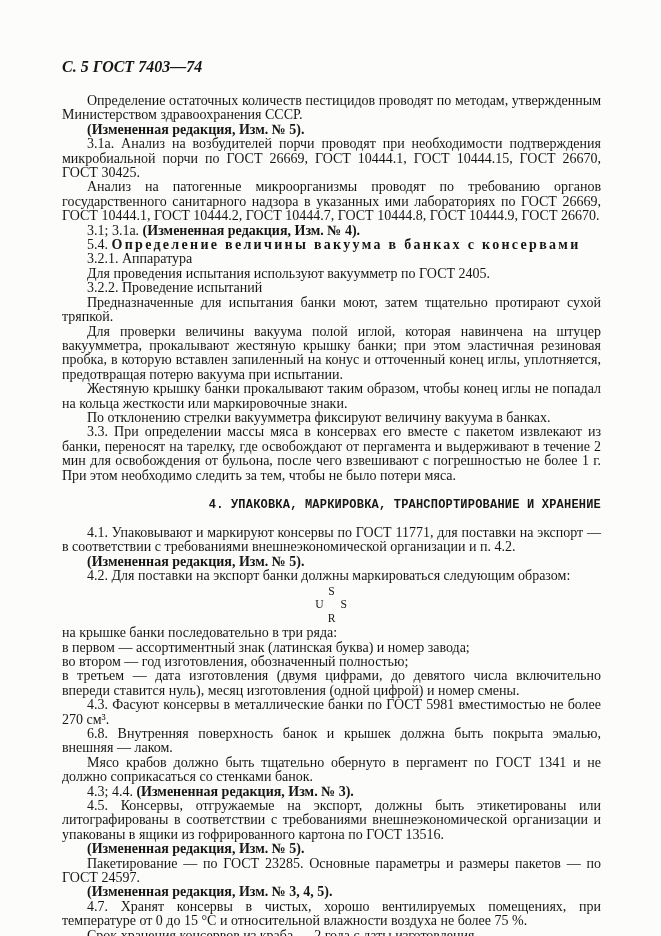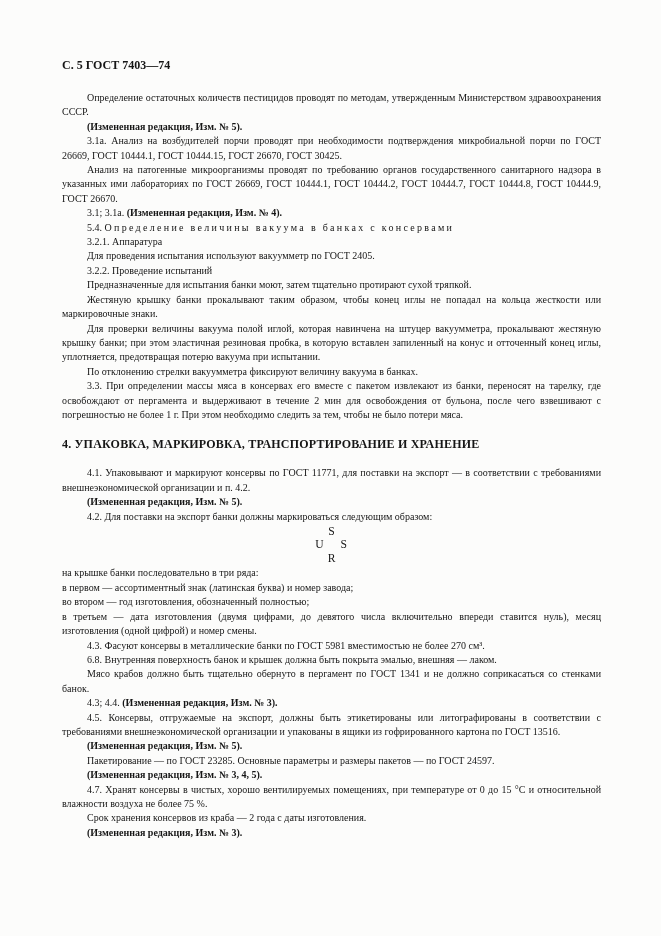--- a/index.html
+++ b/index.html
@@ -8,40 +8,42 @@
     width: 661px;
     height: 936px;
     background: #fcfcfb;
     overflow: hidden;
     font-family: "Liberation Serif", "DejaVu Serif", serif;
     color: #161616;
   }
   .page { padding: 58px 60px 0 62px; }
   .doc-header {
     font-weight: bold;
-    font-size: 12px;
+    font-size: 16px;
     margin: 0 0 18px 0;
+    font-style: italic;
   }
   .para {
     margin: 0;
-    font-size: 10px;
+    font-size: 14px;
     line-height: 14.4px;
     text-align: justify;
   }
   .para.indent { text-indent: 25px; }
   .heading {
     margin: 15px 0 14px 0;
     font-size: 12px;
     font-weight: bold;
-    text-align: left;
+    text-align: right;
     letter-spacing: 0.2px;
+    font-family: Liberation Mono, monospace;
   }
   .bold { font-weight: bold; }
   .italic { }
-  .spaced { letter-spacing: 2.3px; }
+  .spaced { letter-spacing: 2.3px; font-weight: bold; }
   .diamond { text-align: center; margin: 1px 0; }
   .diamond .drow { font-size: 11.6px; line-height: 13.5px; }
   .diamond .dletter { display: inline-block; min-width: 8px; }
   .diamond .drow.mid .dletter:first-child { margin-right: 16px; }
 </style>
 </head>
 <body>
 
 <div class="page">
   <div class="doc-header">С. 5 ГОСТ 7403—74</div>
@@ -49,22 +51,22 @@
       <p class="para indent"><span>Определение остаточных количеств пестицидов проводят по методам, утвержденным Министерством здравоохранения СССР.</span></p>
       <p class="para indent"><span class="bold">(Измененная редакция, Изм. № 5).</span></p>
       <p class="para indent"><span>3.1а. Анализ на возбудителей порчи проводят при необходимости подтверждения микробиальной порчи по ГОСТ 26669, ГОСТ 10444.1, ГОСТ 10444.15, ГОСТ 26670, ГОСТ 30425.</span></p>
       <p class="para indent"><span>Анализ на патогенные микроорганизмы проводят по требованию органов государственного санитарного надзора в указанных ими лабораториях по ГОСТ 26669, ГОСТ 10444.1, ГОСТ 10444.2, ГОСТ 10444.7, ГОСТ 10444.8, ГОСТ 10444.9, ГОСТ 26670.</span></p>
       <p class="para indent"><span>3.1; 3.1а. </span><span class="bold">(Измененная редакция, Изм. № 4).</span></p>
       <p class="para indent"><span>5.4. </span><span class="spaced">Определение величины вакуума в банках с консервами</span></p>
       <p class="para indent"><span>3.2.1. </span><span class="italic">Аппаратура</span></p>
       <p class="para indent"><span>Для проведения испытания используют вакуумметр по ГОСТ 2405.</span></p>
       <p class="para indent"><span>3.2.2. </span><span class="italic">Проведение испытаний</span></p>
       <p class="para indent"><span>Предназначенные для испытания банки моют, затем тщательно протирают сухой тряпкой.</span></p>
+      <p class="para indent"><span>Для проверки величины вакуума полой иглой, которая навинчена на штуцер вакуумметра, прокалывают жестяную крышку банки; при этом эластичная резиновая пробка, в которую вставлен запиленный на конус и отточенный конец иглы, уплотняется, предотвращая потерю вакуума при испытании.</span></p>
       <p class="para indent"><span>Жестяную крышку банки прокалывают таким образом, чтобы конец иглы не попадал на кольца жесткости или маркировочные знаки.</span></p>
-      <p class="para indent"><span>Для проверки величины вакуума полой иглой, которая навинчена на штуцер вакуумметра, прокалывают жестяную крышку банки; при этом эластичная резиновая пробка, в которую вставлен запиленный на конус и отточенный конец иглы, уплотняется, предотвращая потерю вакуума при испытании.</span></p>
       <p class="para indent"><span>По отклонению стрелки вакуумметра фиксируют величину вакуума в банках.</span></p>
       <p class="para indent"><span>3.3. При определении массы мяса в консервах его вместе с пакетом извлекают из банки, переносят на тарелку, где освобождают от пергамента и выдерживают в течение 2 мин для освобождения от бульона, после чего взвешивают с погрешностью не более 1 г. При этом необходимо следить за тем, чтобы не было потери мяса.</span></p>
       <p class="heading"><span>4. УПАКОВКА, МАРКИРОВКА, ТРАНСПОРТИРОВАНИЕ И ХРАНЕНИЕ</span></p>
       <p class="para indent"><span>4.1. Упаковывают и маркируют консервы по ГОСТ 11771, для поставки на экспорт — в соответствии с требованиями внешнеэкономической организации и п. 4.2.</span></p>
       <p class="para indent"><span class="bold">(Измененная редакция, Изм. № 5).</span></p>
       <p class="para indent"><span>4.2. Для поставки на экспорт банки должны маркироваться следующим образом:</span></p>
       <div class="diamond">
         <div class="drow"><span class="dletter">S</span></div>
         <div class="drow mid"><span class="dletter">U</span><span class="dletter">S</span></div>
         <div class="drow"><span class="dletter">R</span></div>

